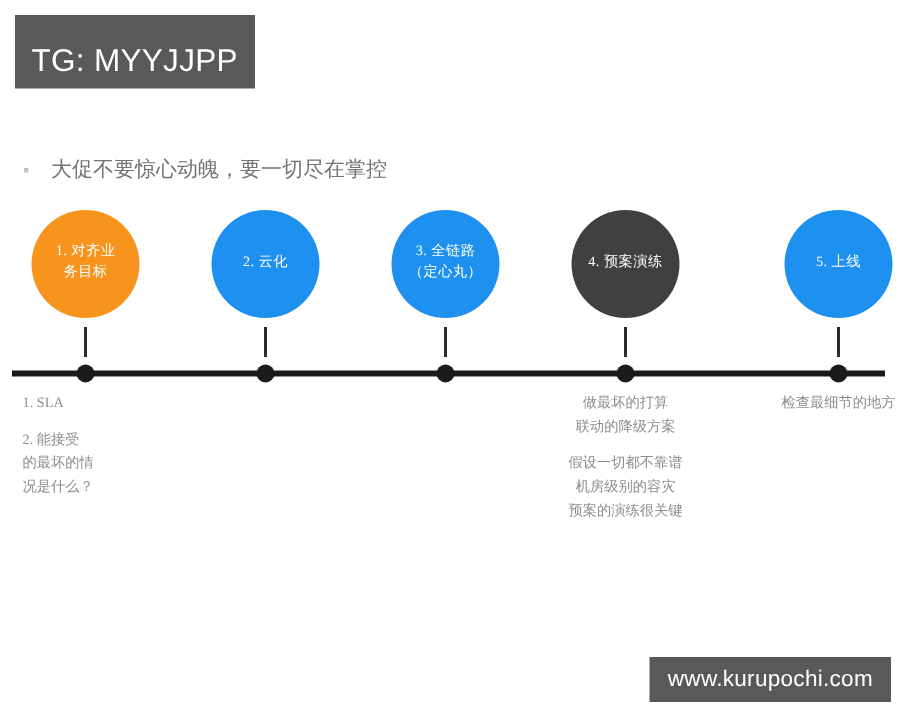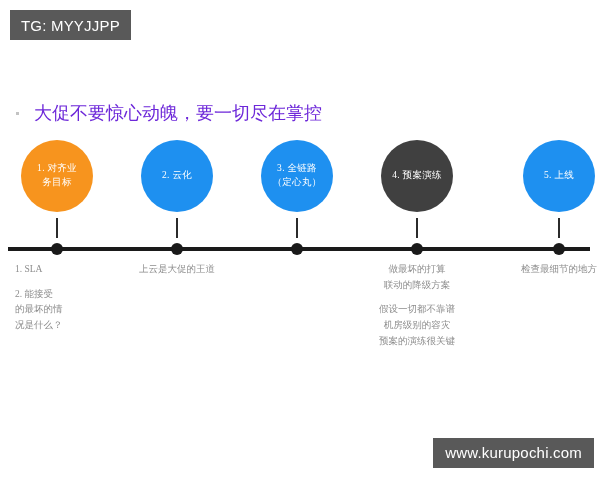--- a/index.html
+++ b/index.html
@@ -23,22 +23,22 @@
     font-family: "Liberation Sans", sans-serif;
     display: flex;
     align-items: center;
     justify-content: center;
     letter-spacing: 0.2px;
     white-space: nowrap;
   }
   .wm-top {
     left: 10px;
     top: 10px;
-    padding: 7px 11px 6px 11px;
-    font-size: 15px;
+    padding: 19px 11px 6px 11px;
+    font-size: 21px;
   }
   .wm-bottom {
     right: 6px;
     bottom: 12px;
     padding: 6px 12px 7px 12px;
     font-size: 15px;
     align-items: center;
   }
 
   
@@ -52,25 +52,24 @@
   }
   .bullet-dot {
     width: 3px;
     height: 3px;
     background: #c3c3c3;
     margin-top: 9px;
     margin-right: 15px;
     flex: 0 0 auto;
   }
   .bullet-text {
-    font-size: 18px;
+    font-size: 14px;
     line-height: 1.3;
-    color: #6d28d9;
+    color: #737373;
     white-space: nowrap;
-    font-family: Liberation Mono, monospace;
   }
 
   
   .timeline {
     position: absolute;
     left: 0;
     top: 140px;
     width: 552px;
     height: 230px;
   }
@@ -164,21 +163,20 @@
         <div class="caption cap-left"><div class="blk">1.  SLA</div><div class="blk">2.  能接受
 的最坏的情
 况是什么？</div></div>
       </div>
       <div class="node" style="left: 177px;">
         <div class="circle" style="background: rgb(30, 144, 240);">
           <span style="white-space: pre-line;">2. 云化</span>
         </div>
         <div class="stem"></div>
         <div class="dot"></div>
-        <div class="caption cap-center"><div class="blk">上云是大促的王道</div></div>
       </div>
       <div class="node" style="left: 297px;">
         <div class="circle" style="background: rgb(30, 144, 240);">
           <span style="white-space: pre-line;">3. 全链路
 （定心丸）</span>
         </div>
         <div class="stem"></div>
         <div class="dot"></div>
       </div>
       <div class="node" style="left: 417px;">

